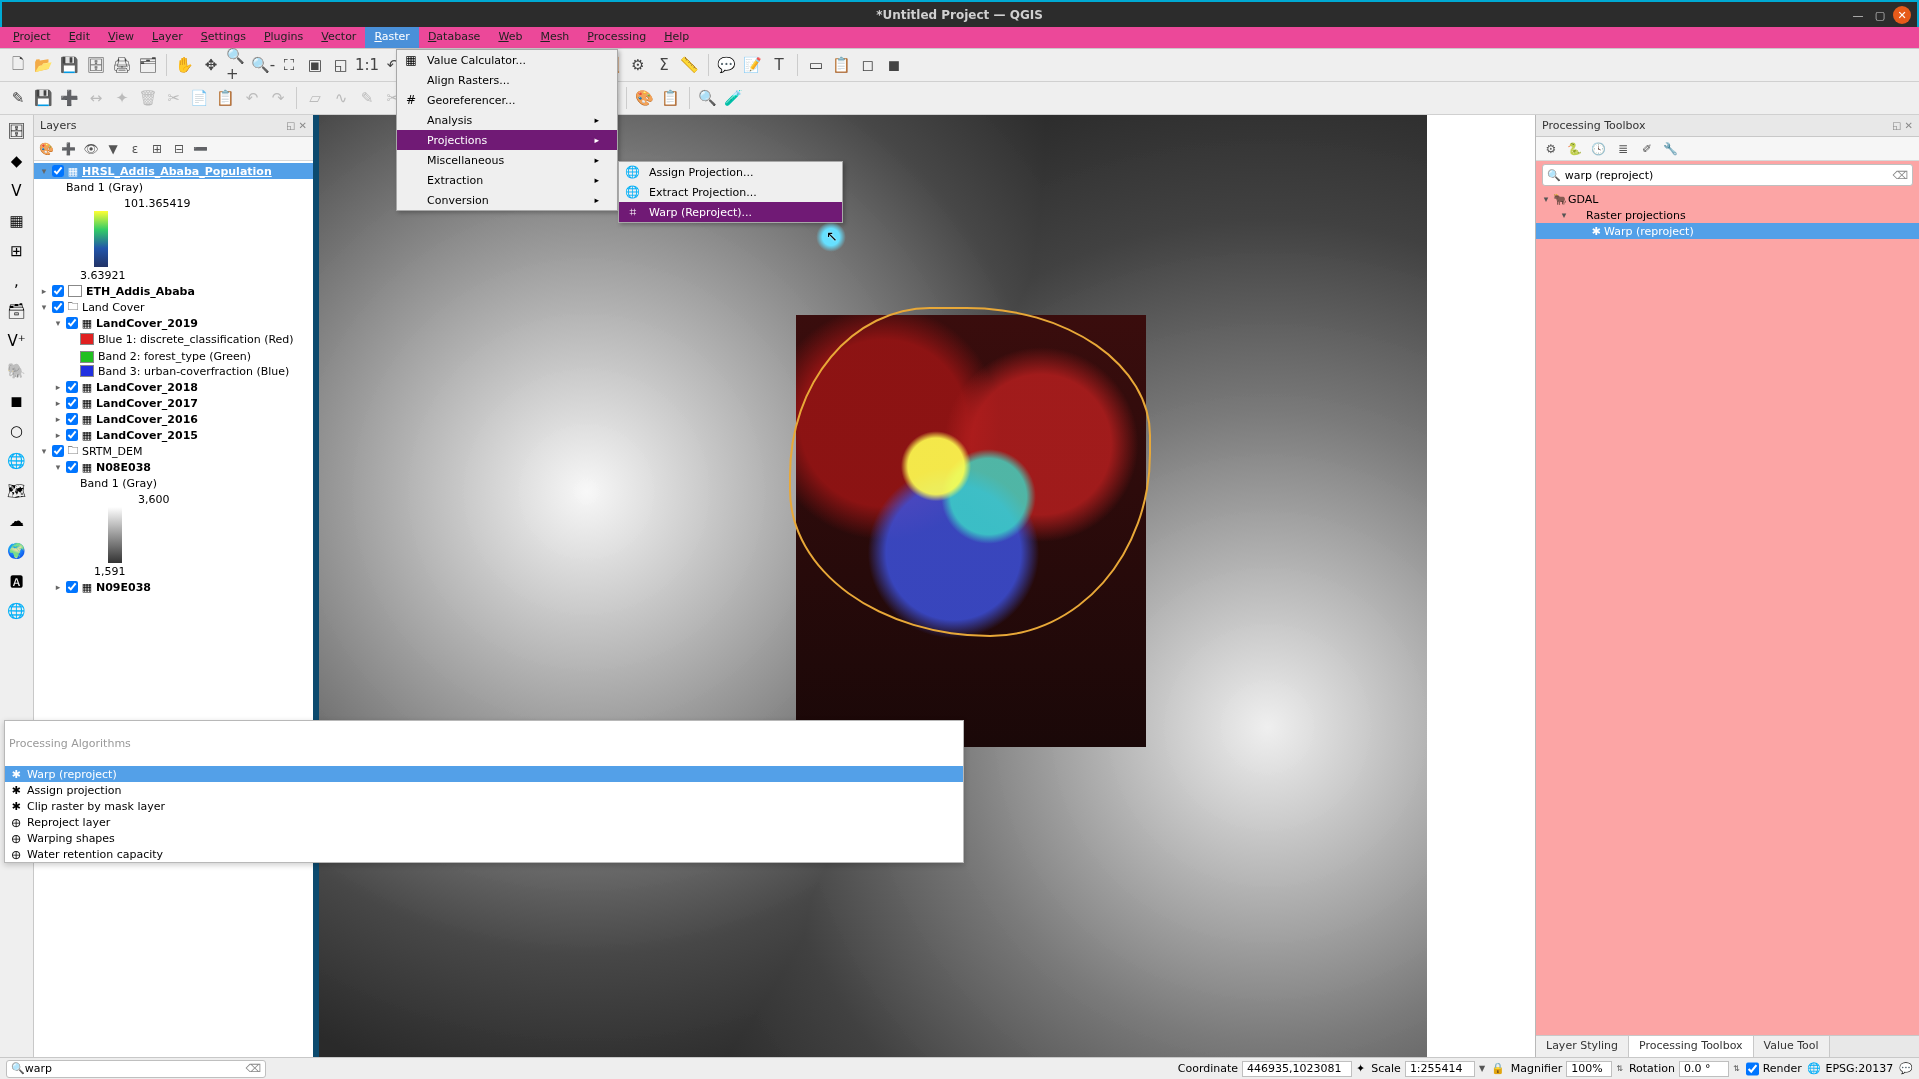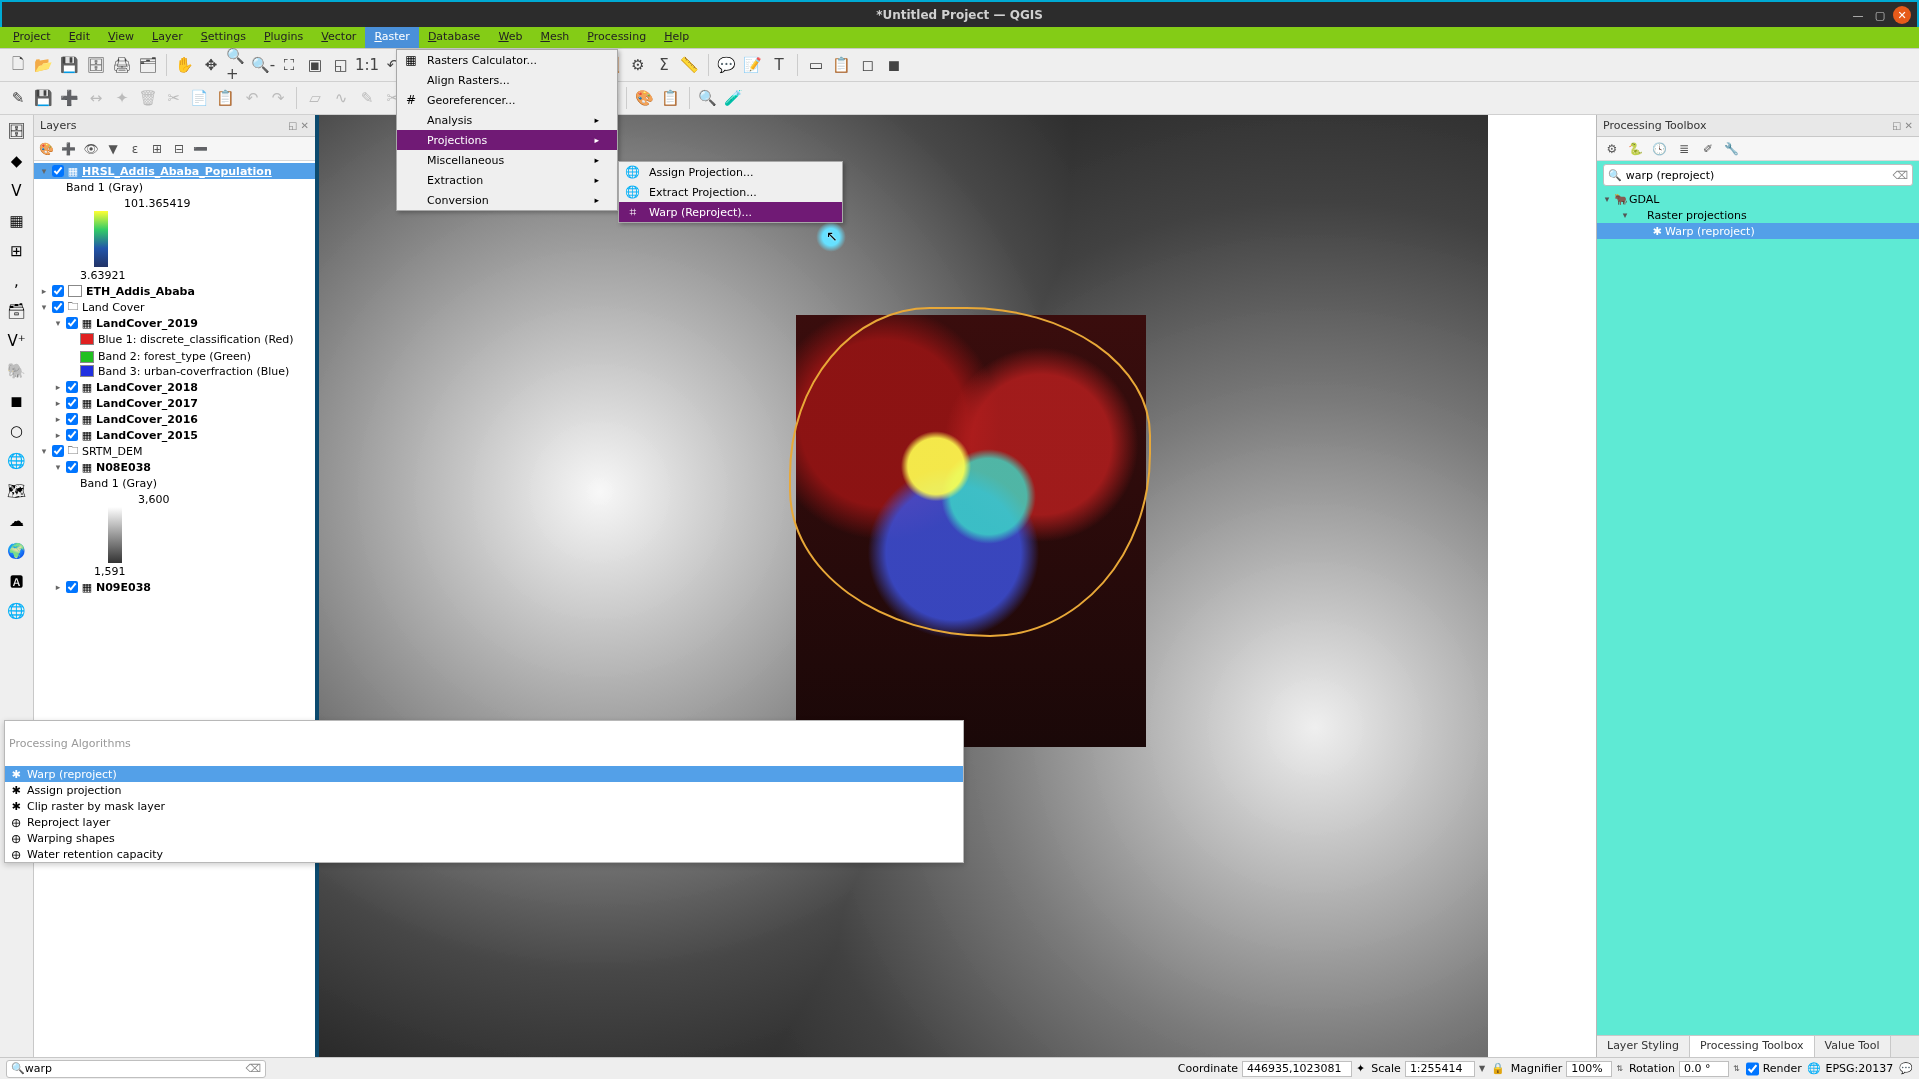--- a/index.html
+++ b/index.html
@@ -2,31 +2,31 @@
 <html><head>
 <meta charset="utf-8">
 <style>
 * { margin: 0; padding: 0; box-sizing: border-box; font-family: "DejaVu Sans", "Liberation Sans", Arial, sans-serif; font-size: 11px; }
 body { background: #e8e8e8; width: 1919px; height: 1079px; overflow: hidden; position: relative; }
 .titlebar { background: #2c2c2c; border: 2px solid #00aad4; border-bottom: none; height: 27px; display: flex; align-items: center; justify-content: center; position: relative; }
 .titlebar .title { color: #d0d0d0; font-weight: bold; font-size: 12px; }
 .titlebar .window-controls { position: absolute; right: 6px; top: 4px; display: flex; gap: 4px; }
 .winbtn { width: 18px; height: 18px; display: flex; align-items: center; justify-content: center; color: #ccc; cursor: pointer; }
 .winbtn.close { background: #e65a1a; border-radius: 9px; color: #fff; font-weight: bold; }
-.menubar { background: #84cc16; height: 22px; border-bottom: 1px solid #c8c8c8; display: flex; align-items: stretch; padding-left: 4px; }
+.menubar { background: #ec4899; height: 22px; border-bottom: 1px solid #c8c8c8; display: flex; align-items: stretch; padding-left: 4px; }
 .menubar .menu { padding: 3px 9px; color: #222; cursor: pointer; }
 .menubar .menu.active { background: #4a90d9; color: #fff; }
 .menubar .menu u { text-decoration: underline; }
 .toolbar { background: #efefef; height: 33px; display: flex; align-items: center; padding: 2px 6px; gap: 2px; border-bottom: 1px solid #d0d0d0; }
 .tbicon { width: 24px; height: 24px; display: inline-flex; align-items: center; justify-content: center; font-size: 15px; cursor: pointer; color: #444; border: 1px solid transparent; border-radius: 3px; }
 .tbsep { width: 1px; height: 22px; background: #ccc; margin: 0 4px; }
 .main { display: flex; height: calc(1079px - 27px - 22px - 33px - 33px - 22px); }
 .leftbar { width: 34px; background: #efefef; border-right: 1px solid #c8c8c8; display: flex; flex-direction: column; padding-top: 4px; gap: 6px; align-items: center; }
 .leftbar .licon { width: 24px; height: 24px; display: flex; align-items: center; justify-content: center; font-size: 15px; cursor: pointer; }
-.layers-panel { width: 285px; background: #fff; border-right: 4px solid #0c4a6e; display: flex; flex-direction: column; }
+.layers-panel { width: 285px; background: #fff; border-right: 6px solid #0c4a6e; display: flex; flex-direction: column; }
 .panel-header { background: #e8e8e8; border-bottom: 1px solid #c8c8c8; height: 22px; display: flex; align-items: center; padding: 0 6px; font-weight: normal; color: #333; }
 .panel-header .spacer { flex: 1; }
 .panel-header .dock { font-size: 10px; color: #888; }
 .layers-toolbar { height: 24px; display: flex; align-items: center; padding: 2px 4px; gap: 4px; background: #f6f6f6; border-bottom: 1px solid #d8d8d8; }
 .stb { width: 18px; height: 18px; display: flex; align-items: center; justify-content: center; font-size: 12px; color: #555; cursor: pointer; }
 .layers-tree { flex: 1; overflow: auto; padding: 2px 0; }
 .node { display: flex; align-items: center; height: 16px; padding: 0 2px; white-space: nowrap; }
 .node .exp { width: 12px; text-align: center; color: #666; cursor: pointer; font-size: 9px; }
 .node .cb { width: 12px; height: 12px; margin: 0 2px; }
 .node .sw { width: 14px; height: 12px; margin: 0 2px; display: inline-block; }
@@ -48,21 +48,21 @@
 .overlay-raster { position: absolute; left: 477px; top: 200px; width: 350px; height: 432px;
   background:
     radial-gradient(circle at 40% 35%, rgba(255,255,80,0.9) 0 8%, transparent 10%),
     radial-gradient(circle at 55% 42%, rgba(60,220,200,0.8) 0 12%, transparent 15%),
     radial-gradient(circle at 45% 55%, rgba(60,80,220,0.85) 0 22%, transparent 28%),
     radial-gradient(circle at 70% 30%, rgba(180,30,30,0.85) 0 18%, transparent 25%),
     radial-gradient(circle at 25% 25%, rgba(150,20,20,0.9) 0 20%, transparent 28%),
     linear-gradient(#3a0d0d,#1a0808);
 }
 .overlay-border { position: absolute; left: 470px; top: 192px; width: 362px; height: 330px; border: 2px solid #e8a838; border-radius: 42% 55% 48% 60% / 55% 42% 60% 48%; pointer-events:none; }
-.right-panel { width: 323px; background: #5eead4; border-left: 1px solid #b8b8b8; display: flex; flex-direction: column; }
+.right-panel { width: 384px; background: #fca5a5; border-left: 1px solid #b8b8b8; display: flex; flex-direction: column; }
 .rp-toolbar { height: 24px; display: flex; align-items: center; gap: 6px; padding: 2px 6px; background: #f6f6f6; border-bottom: 1px solid #d8d8d8; }
 .rp-search { margin: 3px 6px; height: 22px; display: flex; align-items: center; border: 1px solid #bfbfbf; background: #fff; border-radius: 3px; padding: 0 4px; }
 .rp-search input { flex: 1; border: none; outline: none; font-size: 11px; height: 18px; }
 .rp-search .mag { margin-right: 4px; color: #888; }
 .rp-search .clr { color: #888; cursor: pointer; }
 .rp-tree { flex: 1; padding: 2px 0; }
 .rp-node { display: flex; align-items: center; height: 16px; padding-left: 4px; }
 .rp-node.sel { background: #53a0e8; color: #fff; }
 .rp-node .exp { width: 12px; font-size: 9px; color: #555; text-align: center; }
 .rp-node .ic { width: 16px; text-align: center; }
@@ -428,21 +428,21 @@
   <div class="field">
     <span>🌐</span>
     <span>EPSG:20137</span>
   </div>
   <span>💬</span>
 </div>
 
 <div class="dropdown-menu" id="raster-menu">
     <div class="item">
       <span class="micon">▦</span>
-      <span>Rasters Calculator...</span>
+      <span>Value Calculator...</span>
     </div>
     <div class="item">
       <span class="micon"></span>
       <span>Align Rasters...</span>
     </div>
     <div class="item">
       <span class="micon">#</span>
       <span>Georeferencer...</span>
     </div>
     <div class="item">

